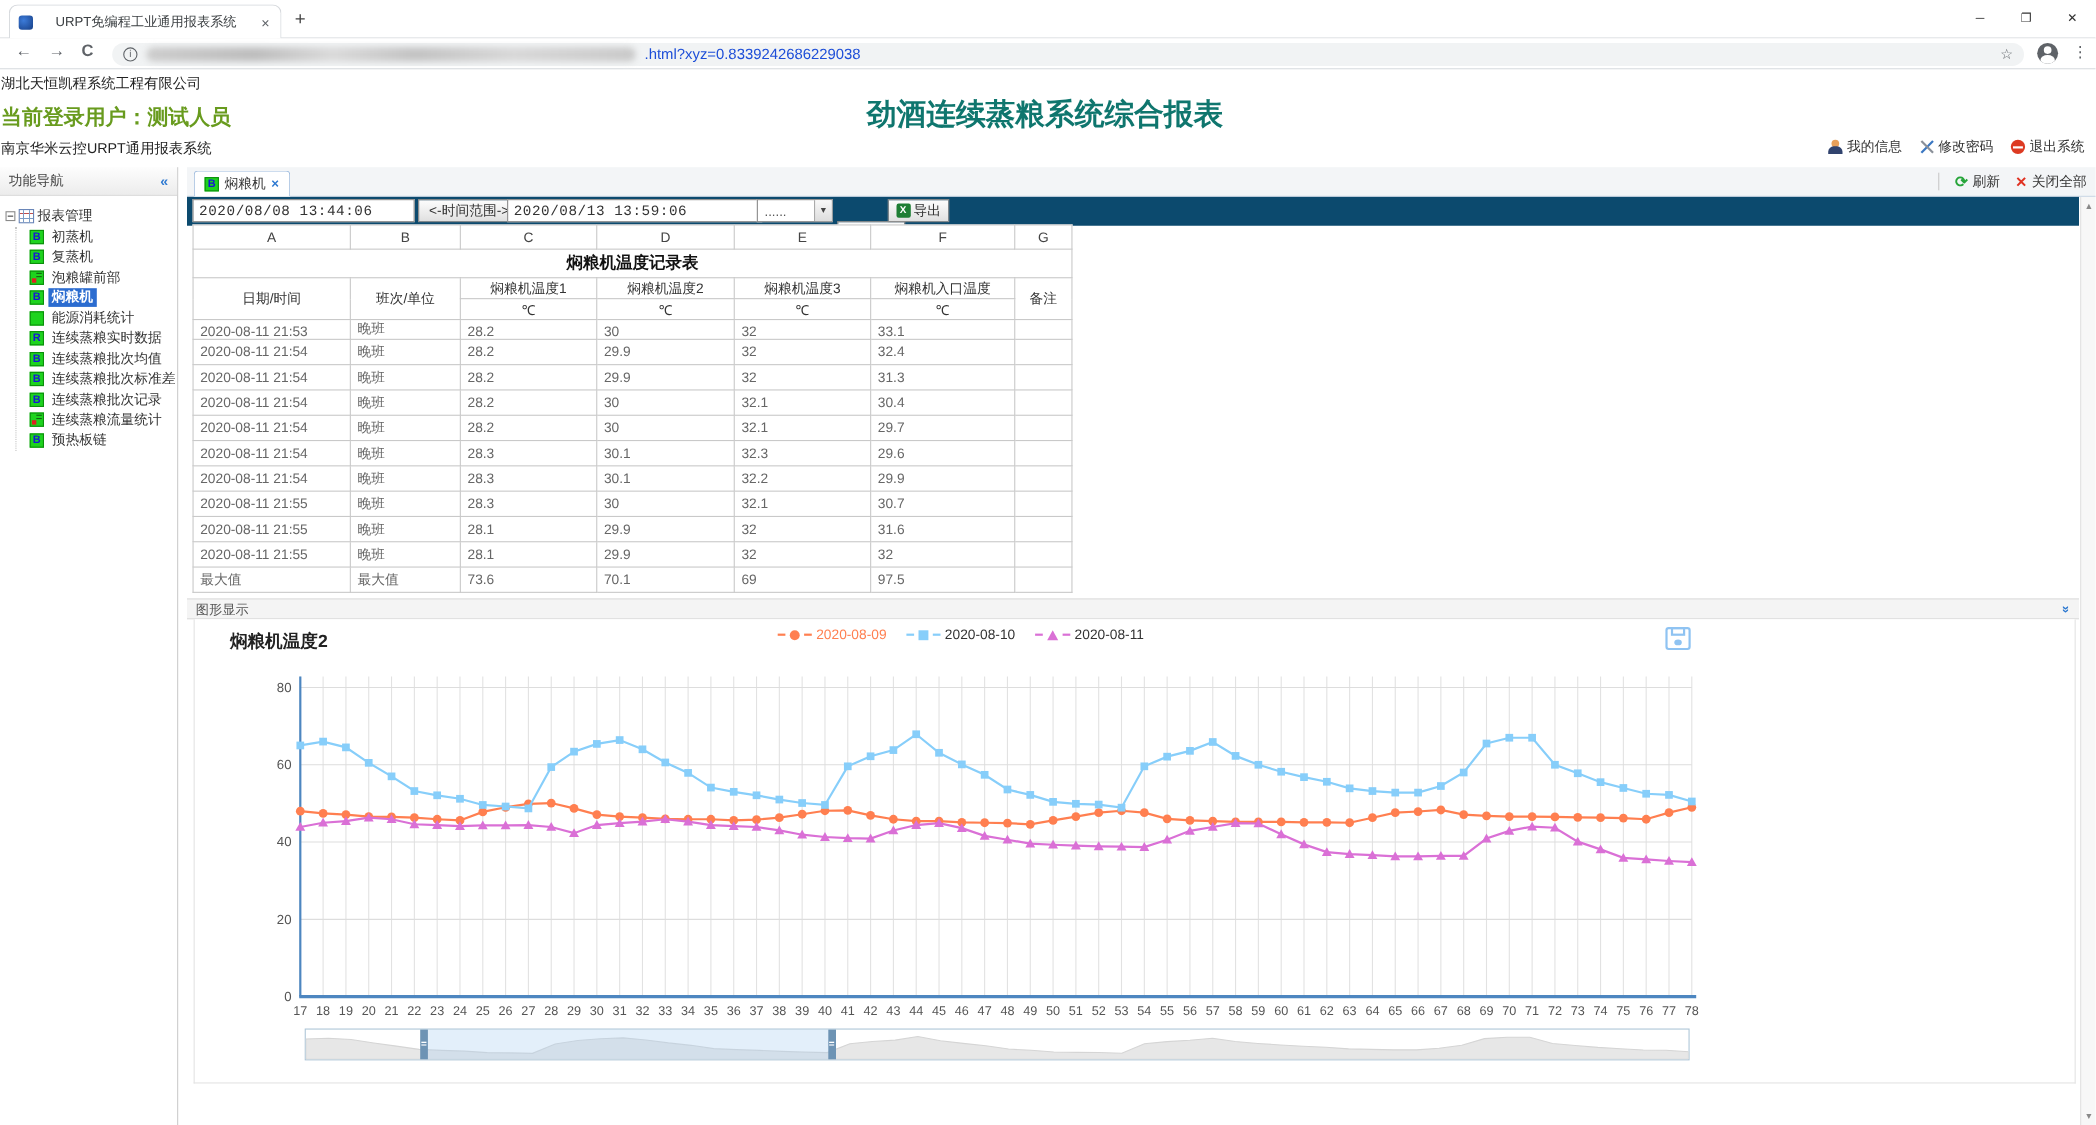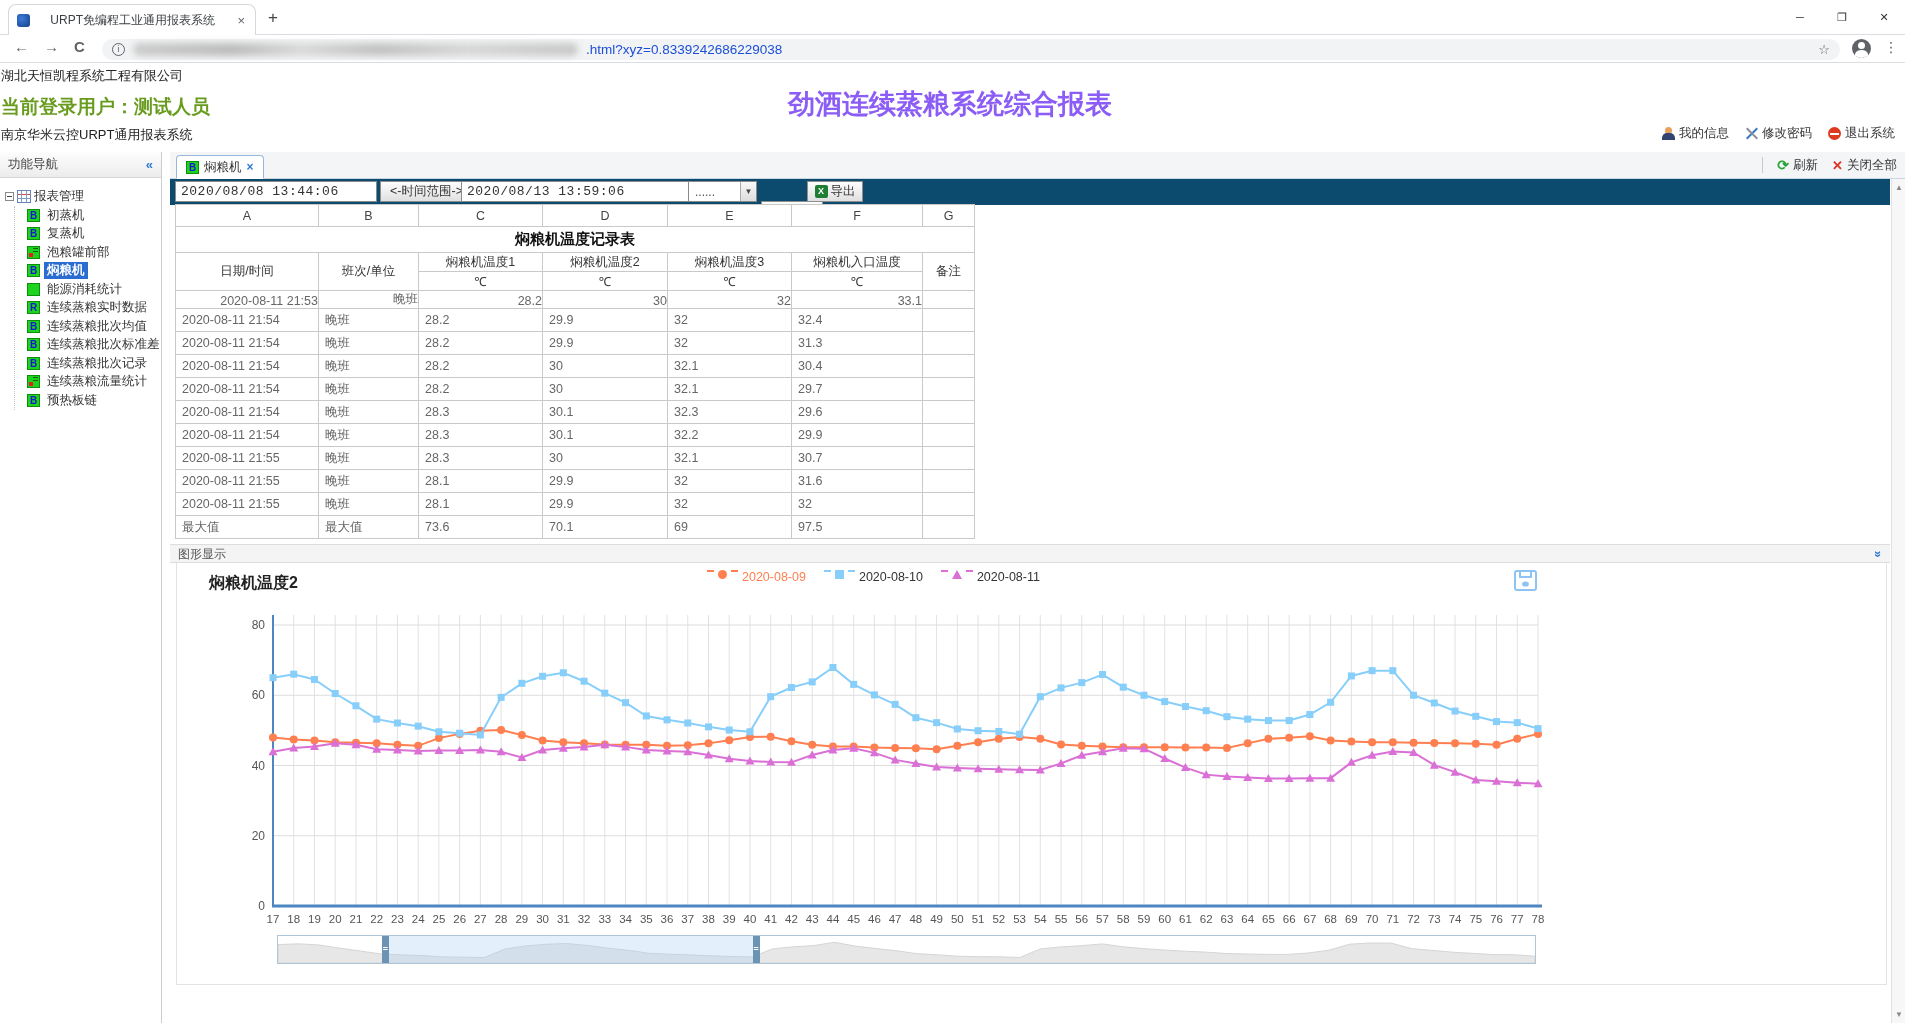--- a/index.html
+++ b/index.html
@@ -27,21 +27,21 @@
   .urltext { font-size:13.5px; color:#1d4ed8; white-space:nowrap; }
   .omni-star { margin-left:auto; font-size:13px; color:#5f6368; }
   .avatar { position:absolute; left:1852px; top:4px; width:19px; height:19px; border-radius:50%; background:#5f6368; overflow:hidden; }
   .avatar::before { content:""; position:absolute; left:6px; top:3px; width:7px; height:7px; border-radius:50%; background:#fff; }
   .avatar::after  { content:""; position:absolute; left:3px; top:11px; width:13px; height:9px; border-radius:50% 50% 0 0; background:#fff; }
   .kebab { position:absolute; left:1884px; top:4px; font-size:14px; color:#5f6368; }
 
   
   .company { position:absolute; left:1px; top:67px; font-size:13px; color:#222; }
   .login   { position:absolute; left:1px; top:94px; font-size:19px; font-weight:bold; color:#689b1e; }
-  .bigtitle{ position:absolute; left:950px; top:86px; transform:translateX(-50%); font-size:27px; font-weight:bold; color:#8b5cf6; white-space:nowrap;font-family:Liberation Serif, serif; }
+  .bigtitle{ position:absolute; left:950px; top:86px; transform:translateX(-50%); font-size:27px; font-weight:bold; color:#0f766e; white-space:nowrap;font-family:Liberation Serif, serif; }
   .subtitle{ position:absolute; left:1px; top:126px; font-size:13px; color:#222; }
   .hdr-links { position:absolute; right:10px; top:125px; display:flex; gap:16px; font-size:12.5px; color:#333; align-items:center; }
   .hdr-link { display:flex; align-items:center; gap:4px; }
   .ic-user { width:13px; height:13px; position:relative; }
   .ic-user::before { content:""; position:absolute; left:3px; top:0; width:7px; height:7px; border-radius:50%; background:#e8a05a; }
   .ic-user::after  { content:""; position:absolute; left:0; top:6px; width:13px; height:7px; border-radius:5px 5px 0 0; background:#31436e; }
   .ic-pwd { width:13px; height:13px; position:relative; }
   .ic-pwd::before { content:""; position:absolute; left:6px; top:-1px; width:2px; height:15px; background:#3a77c2; transform:rotate(45deg); }
   .ic-pwd::after  { content:""; position:absolute; left:6px; top:-1px; width:2px; height:15px; background:#8a9099; transform:rotate(-45deg); }
   .ic-exit { width:13px; height:13px; border-radius:50%; background:#dd3a22; position:relative; }
@@ -95,31 +95,31 @@
   .xlsico { width:13px; height:13px; background:#1e7e34; color:#fff; font-size:9px; font-weight:bold; line-height:13px; text-align:center; border-radius:2px; }
 
   
   #sheet { position:absolute; left:175px; top:204px; border-collapse:collapse; table-layout:fixed; background:#fff; }
   #sheet td, #sheet th { border:1px solid #c9c9c9; font-size:12.5px; font-weight:normal; overflow:hidden; white-space:nowrap; }
   #sheet .letters th { height:22px; text-align:center; color:#444; }
   #sheet .ttl td { height:26px; text-align:center; font-weight:bold; font-size:15px; color:#111; }
   #sheet .hdr td { height:19px; text-align:center; color:#333; }
   #sheet tbody td { height:23px; padding-left:6px; color:#666; }
   #sheet tr.clip { height:11px; }
-  #sheet tr.clip td { height:11px; padding-top:0; vertical-align:bottom;text-align:right; }
+  #sheet tr.clip td { height:11px; padding-top:0; vertical-align:bottom; }
 
   
   #graphbar { position:absolute; left:170px; top:544px; width:1720px; height:19px; background:#f4f4f4;
     border-top:1px solid #ddd; border-bottom:1px solid #ddd; font-size:12px; color:#555; line-height:18px; padding:0 8px; }
   .chevdd { float:right; color:#2f7ad1; font-weight:bold; transform:rotate(90deg); font-size:12px; }
   #chartpanel { position:absolute; left:176px; top:563px; width:1711px; height:422px; background:#fff;
     border:1px solid #e3e3e3; border-top:none; }
   .chart-title { position:absolute; left:32px; top:10px; font-size:16px; font-weight:bold; color:#222; }
   #legend { position:absolute; left:530px; top:3px; height:22px; display:flex; align-items:center; gap:18px; font-size:12.5px; }
-  .lg-item { display:flex; align-items:flex-start; gap:4px; }
+  .lg-item { display:flex; align-items:center; gap:4px; }
   .lg-dash { width:7px; height:2px; }
   .lg-circle { width:9px; height:9px; border-radius:50%; }
   .lg-square { width:9px; height:9px; }
   .lg-tri { width:0; height:0; border-left:5px solid transparent; border-right:5px solid transparent; border-bottom:9px solid; }
   .saveico { position:absolute; left:1336px; top:6px; }
 
   
   #dz { position:absolute; left:100px; top:372px; width:1259px; height:29px; border:1px solid #aec6d8; background:#fff; }
   #dz-sel { position:absolute; top:0; bottom:0; background:rgba(176,208,240,0.35); }
   .dz-handle { position:absolute; top:0; bottom:0; width:7px; background:#6d93b4; color:#fff; font-size:9px; font-weight:bold;

